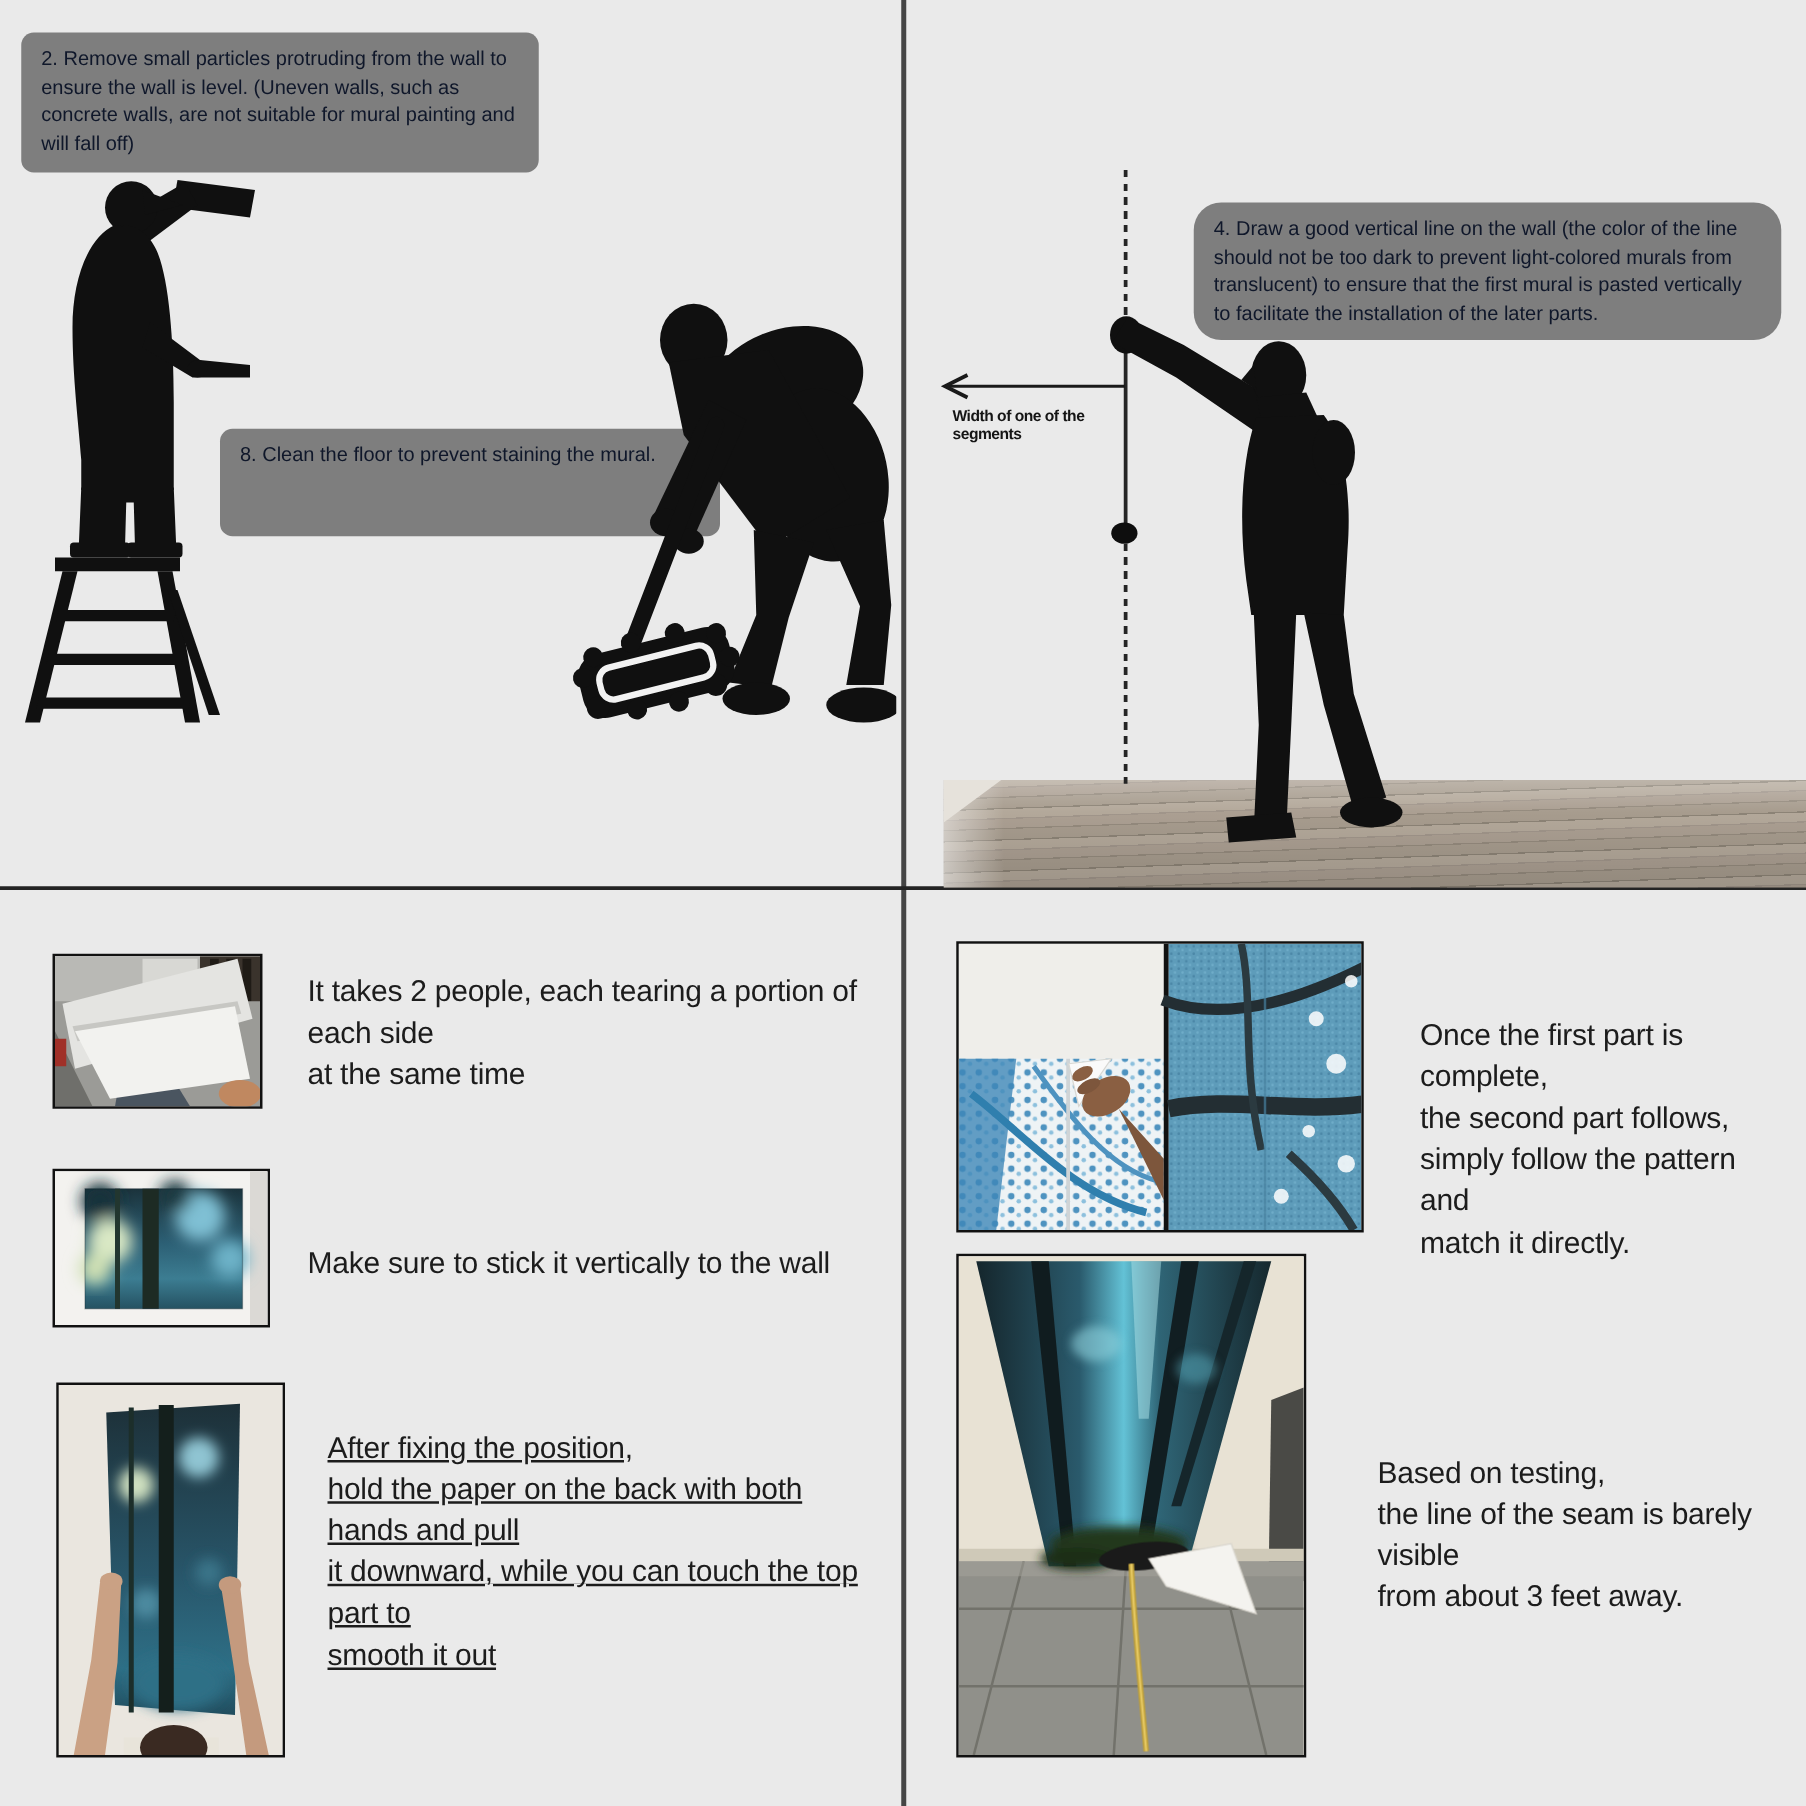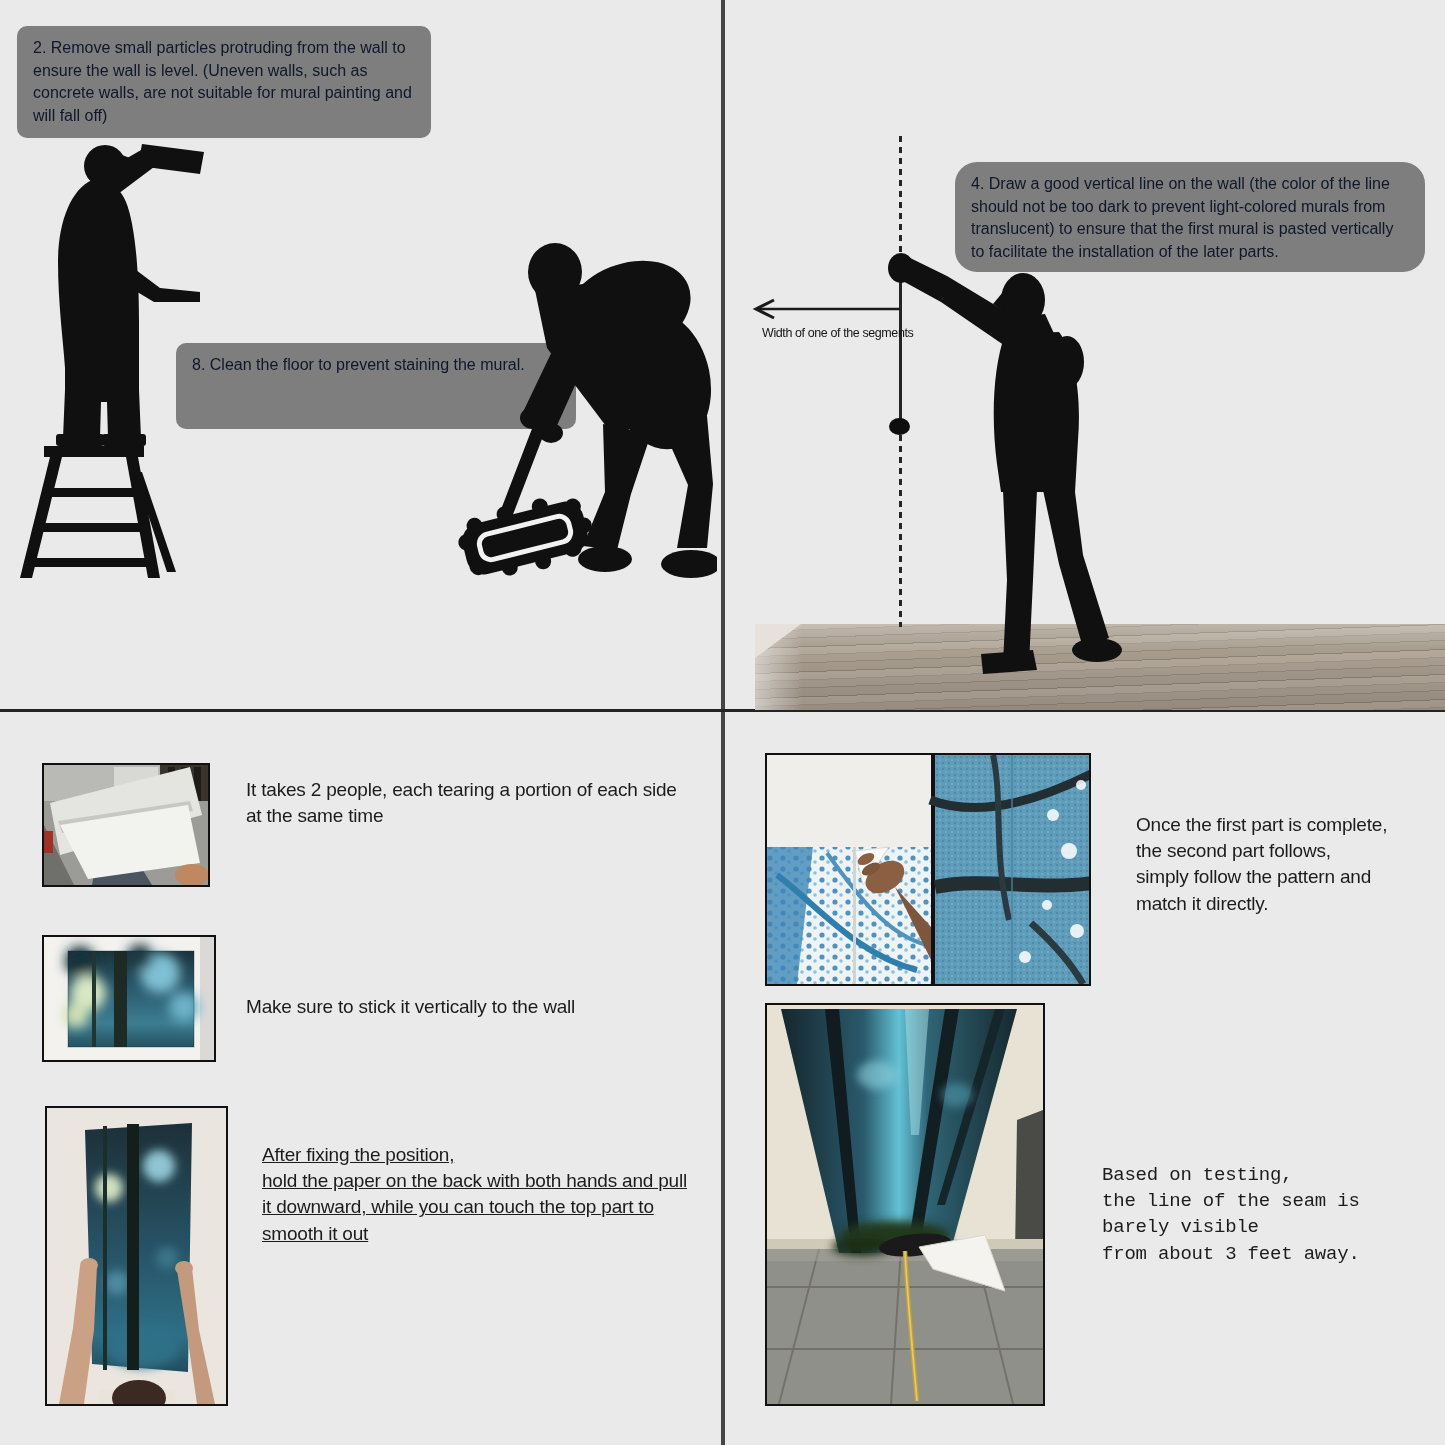--- a/index.html
+++ b/index.html
@@ -23,29 +23,29 @@
     padding:11px 16px;
     font-size:16px;
     line-height:22.5px;
     box-sizing:border-box;
   }
   .bubble.nowrap{white-space:nowrap;}
 
   .caption{
     position:absolute;
     color:#1c1c1c;
-    font-size:19px;
+    font-size:24px;
     line-height:1.38;
     white-space:pre-line;
     letter-spacing:-0.2px;
   }
 
   .width-label{
     position:absolute;left:762px;top:326px;width:160px;
-    font-size:12.5px;font-weight:400;letter-spacing:-0.4px;color:#151515;
+    font-size:12.5px;font-weight:700;letter-spacing:-0.4px;color:#151515;
   }
 
   .photo{
     position:absolute;
     border:2px solid #111;
     background:#fff;
     box-sizing:border-box;
   }
   .photo svg{display:block;}
 
@@ -369,17 +369,17 @@
         <ellipse cx="148" cy="240" rx="36" ry="11" transform="rotate(-6 148 240)" fill="#1a1a1a"></ellipse>
       </g>
       <polygon points="152,242 218,230 238,286 166,264" fill="#f4f3ef" stroke="#d8d5cd"></polygon>
 
       <g>
         <path d="M138,246 C140,290 146,350 150,396" stroke="#bfa03a" stroke-width="4.5" fill="none"></path>
         <path d="M138,246 C140,290 146,350 150,396" stroke="#e6c963" stroke-width="1.8" fill="none"></path>
       </g>
     </svg>
   </div>
-  <div class="caption" style="left:1102px;top:1162px;width:320px;font-family:Liberation Mono, monospace;">Based on testing,
+  <div class="caption" style="left:1102px;top:1162px;width:320px;">Based on testing,
 the line of the seam is barely visible
 from about 3 feet away.</div>
 
 </div>
 
 </body></html>

